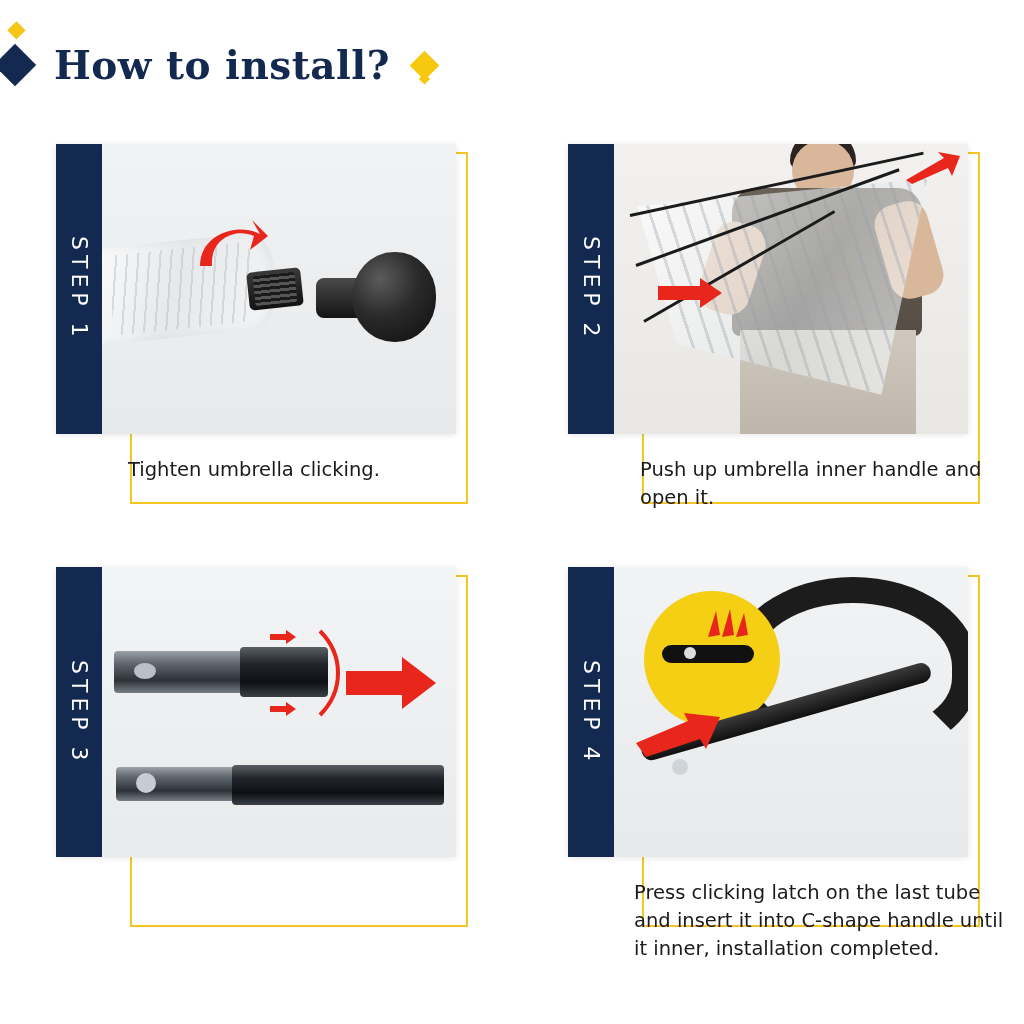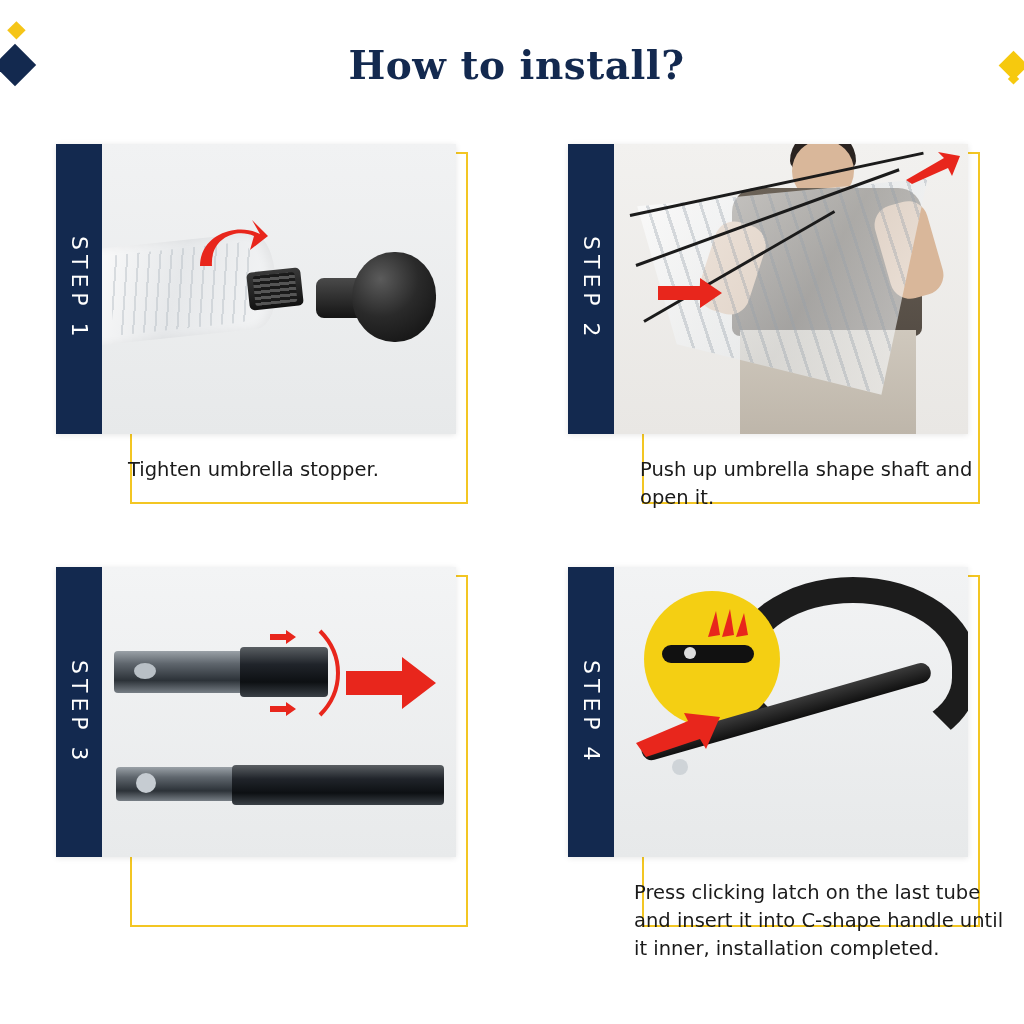--- a/index.html
+++ b/index.html
@@ -7,21 +7,21 @@
     width: 1024px; height: 1024px;
     background: #ffffff;
     font-family: "DejaVu Sans", sans-serif;
     overflow: hidden;
   }
   .page { position: relative; width: 1024px; height: 1024px; background:#fff; }
 
   
   .title-row {
     position: absolute; top: 42px; left: 0; width: 1024px;
-    display: flex; align-items: center; justify-content: space-between;
+    display: flex; align-items: center; justify-content: flex-start;
     gap: 24px;
   }
   .title-text {
     font-family: "DejaVu Serif", serif;
     font-size: 39px;
     font-weight: bold;
     color: #13294f;
     letter-spacing: 0.5px;
     white-space: nowrap;
   }
@@ -263,21 +263,21 @@
               <div class="knob"></div>
             </div>
             <div class="s1-arrow">
               <svg viewBox="0 0 74 60">
                 <path class="red-arrow" d="M6 48 C6 16 44 4 66 16 L58 2 L74 18 L56 32 L60 18 C42 10 16 20 18 48 Z"></path>
               </svg>
             </div>
           </div>
         </div>
 
-        <div class="caption">Tighten umbrella stopper.</div>
+        <div class="caption">Tighten umbrella clicking.</div>
       </div>
     </div>
 
     <div class="cell">
       <div class="cell-inner">
         <div class="yellow-frame"></div>
 
         <div class="photo-wrap">
           <div class="step-tab">
             <span>STEP 2</span>
@@ -300,21 +300,21 @@
                 </svg>
             </div>
             <div class="s2-arrow-left">
               <svg viewBox="0 0 64 34">
                   <path class="red-arrow" d="M0 10 L42 10 L42 2 L64 17 L42 32 L42 24 L0 24 Z"></path>
                 </svg>
             </div>
           </div>
         </div>
 
-        <div class="caption">Push up umbrella shape shaft and open it.</div>
+        <div class="caption">Push up umbrella inner handle and open it.</div>
       </div>
     </div>
 
     <div class="cell row2" style="margin-top:22px;">
       <div class="cell-inner">
         <div class="yellow-frame"></div>
 
         <div class="photo-wrap">
           <div class="step-tab">
             <span>STEP 3</span>

